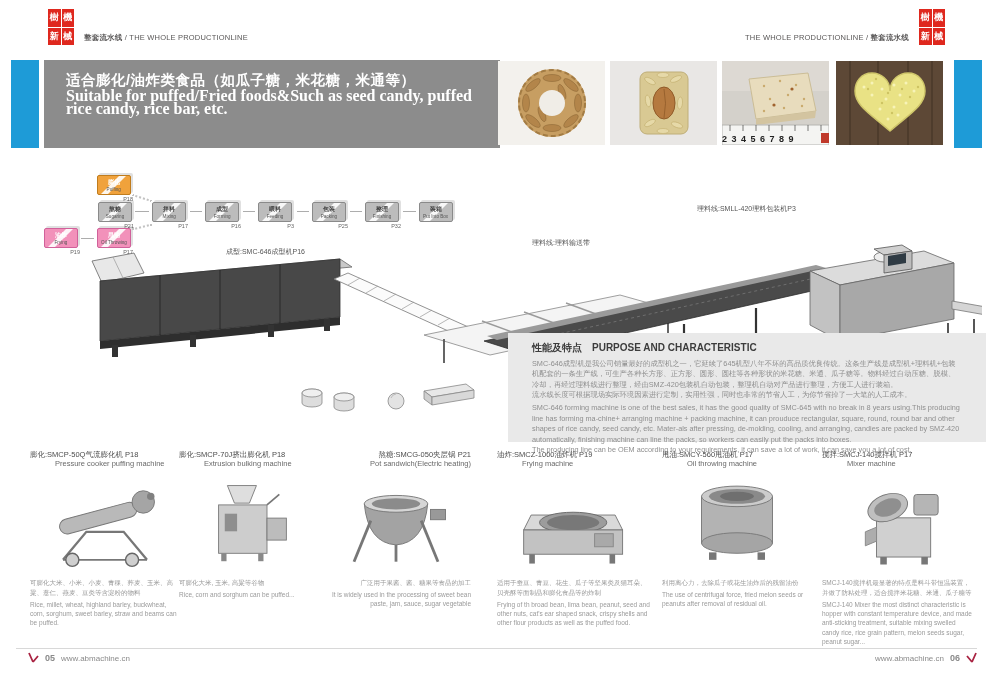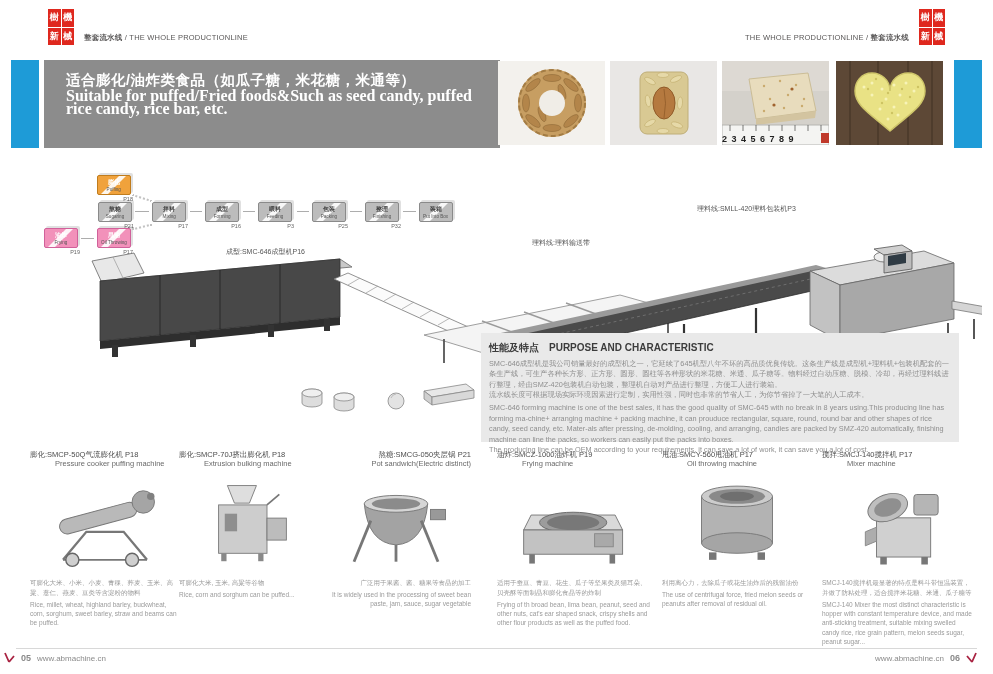--- a/index.html
+++ b/index.html
@@ -40,22 +40,22 @@
   .fc-step.orange .zh { color:#fff; }
   .fc-step.pink .fc-box { background-color:#f291ba; border-color:#d0619a; }
   .fc-step.pink .zh { color:#fff; }
   .fc-step.gray .fc-box { background-color:#bcbcbc; }
   .fc-page { font-size:5.5px; color:#666; text-align:right; width:36px; margin-top:1px; }
   .fc-dash { position:absolute; border-top:1.5px solid #adadad; }
   .fc-dot { position:absolute; border-top:2px dotted #c2c2c2; }
   
   .diagram-label { position:absolute; font-size:7px; color:#555; white-space:nowrap; }
   
-  .purpose { position:absolute; left:481px; top:333px; width:478px; height:109px;
-    background:#e9e9e9; padding:8px 8px; }
+  .purpose { position:absolute; left:508px; top:333px; width:478px; height:109px;
+    background:#e9e9e9; padding:8px 24px; }
   .purpose h3 { font-size:10px; color:#3c3c3c; margin-bottom:4px; }
   .purpose h3 .en { margin-left:10px; }
   .p-body { font-size:7.3px; color:#8f8f8f; line-height:1.42; white-space:pre-line; }
   
   .m-col { position:absolute; top:450px; width:152px; }
   .m-title { font-size:7.5px; color:#4c4c4c; line-height:9px; }
   .m-sub { font-size:7.5px; color:#6a6a6a; line-height:9px;margin-left:25px; }
   .m-img { height:100px; display:flex; align-items:center; justify-content:center; margin-top:4px; }
   .m-desc-zh { font-size:6.5px; color:#9a9a9a; line-height:1.5; margin-top:6px; }
   .m-desc-en { font-size:6.5px; color:#9a9a9a; line-height:1.45; margin-top:2px; }
@@ -411,21 +411,21 @@
         <rect x="48" y="85" width="6" height="9" fill="#888"></rect>
         <rect x="90" y="85" width="6" height="9" fill="#888"></rect>
       </svg>
     </div>
     <div class="m-desc-zh">可膨化大米, 玉米, 高粱等谷物</div>
     <div class="m-desc-en">Rice, corn and sorghum can be puffed...</div>
   </div>
 
   <div class="m-col" style="left:321px; width:150px;text-align:right;">
     <div class="m-title">熬糖:SMCG-050夹层锅 P21</div>
-    <div class="m-sub">Pot sandwich(Electric distinct)</div>
+    <div class="m-sub">Pot sandwich(Electric heating)</div>
     <div class="m-img">
       <svg width="140" height="95" viewBox="0 0 150 100">
         <path d="M41,30 Q45,72 75,74 Q105,72 109,30" fill="#a3a3a3" stroke="#777"></path>
         <ellipse cx="75" cy="30" rx="34" ry="9" fill="#d6d6d6" stroke="#777"></ellipse>
         <ellipse cx="75" cy="30" rx="26" ry="6" fill="#8b8b8b"></ellipse>
         <line x1="48" y1="48" x2="30" y2="92" stroke="#777" stroke-width="3"></line>
         <line x1="102" y1="48" x2="120" y2="92" stroke="#777" stroke-width="3"></line>
         <line x1="75" y1="74" x2="75" y2="92" stroke="#777" stroke-width="3"></line>
         <rect x="112" y="36" width="16" height="11" fill="#999" stroke="#777"></rect>
       </svg>
@@ -482,21 +482,21 @@
         <polygon points="40,60 52,55 52,70 40,75" fill="#adadad" stroke="#888"></polygon>
         <rect x="56" y="87" width="7" height="8" fill="#777"></rect>
         <rect x="100" y="87" width="7" height="8" fill="#777"></rect>
       </svg>
     </div>
     <div class="m-desc-zh">SMCJ-140搅拌机最显著的特点是料斗带恒温装置，并做了防粘处理，适合搅拌米花糖、米通、瓜子糖等</div>
     <div class="m-desc-en">SMCJ-140 Mixer the most distinct characteristic is hopper with constant temperature device, and made anti-sticking treatment, suitable mixing swelled candy rice, rice grain pattern, melon seeds sugar, peanut sugar...</div>
   </div>
 
   <div class="foot-line"></div>
-  <div class="foot" style="left:4px;">
+  <div class="foot" style="left:28px;">
     <svg width="11" height="12" viewBox="0 0 11 12">
       <path d="M1,1 L5,10 M5,10 L10,4" stroke="#a92342" stroke-width="1.8" fill="none"></path>
     </svg>
     <span class="pg">05</span>
     <span>www.abmachine.cn</span>
   </div>
   <div class="foot" style="right:16px;">
     <span>www.abmachine.cn</span>
     <span class="pg">06</span>
     <svg width="11" height="12" viewBox="0 0 11 12" style="transform:scaleX(-1);">

